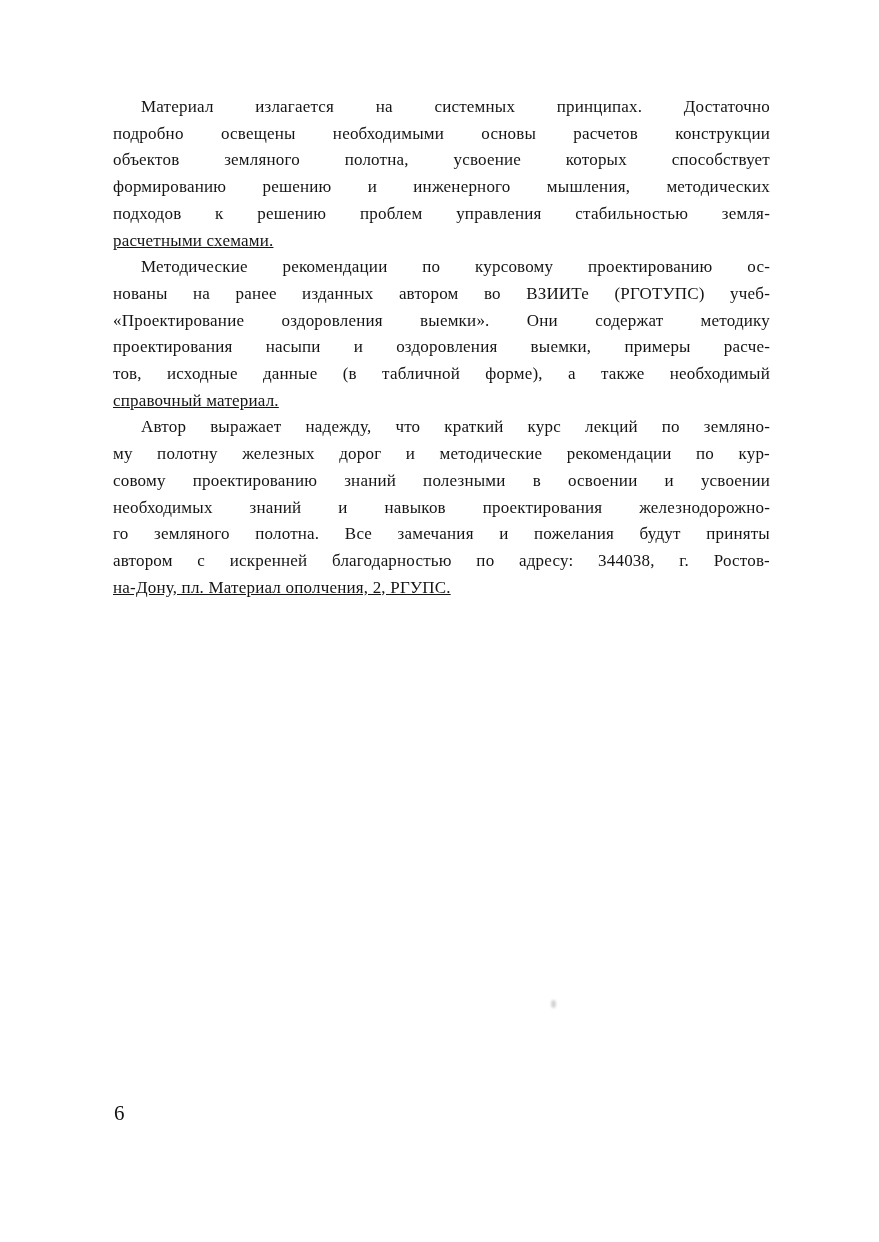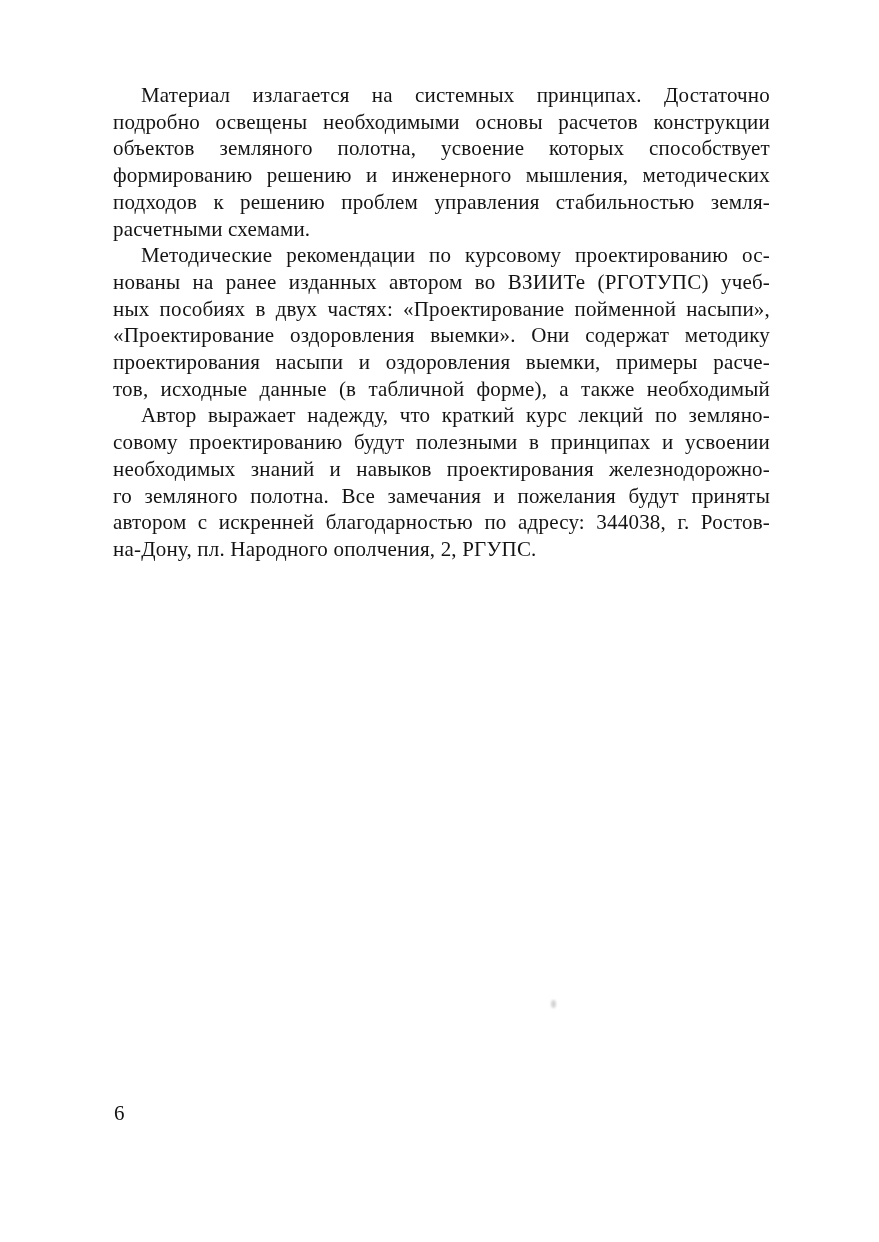--- a/index.html
+++ b/index.html
@@ -12,40 +12,41 @@
     width: 879px;
     height: 1242px;
     background: #ffffff;
     overflow: hidden;
     font-family: "Liberation Serif", "DejaVu Serif", serif;
     color: #141414;
   }
   .text-block {
     position: absolute;
     left: 113px;
-    top: 82px;
+    top: 94px;
     width: 657px;
-    font-size: 21px;
+    font-size: 17px;
     line-height: 26.7px;
     letter-spacing: 0.2px;
   }
   .paragraph {
     margin: 0;
     padding: 0;
   }
   .line {
     text-align: justify;
     text-align-last: justify;
     white-space: normal;
   }
   .line.first {
     text-indent: 28px;
   }
   .line.para-end {
     text-align-last: left;
+    text-decoration: underline;
   }
   .page-number {
     position: absolute;
     left: 114px;
     top: 1100px;
     font-size: 21px;
     line-height: 27px;
   }
   .scan-speck {
     position: absolute;
@@ -71,33 +72,34 @@
       <div class="line">подробно освещены необходимыми основы расчетов конструкции</div>
       <div class="line">объектов земляного полотна, усвоение которых способствует</div>
       <div class="line">формированию решению и инженерного мышления, методических</div>
       <div class="line">подходов к решению проблем управления стабильностью земля-</div>
       <div class="line para-end">расчетными схемами.</div>
     </div>
 
     <div class="paragraph">
       <div class="line first">Методические рекомендации по курсовому проектированию ос-</div>
       <div class="line">нованы на ранее изданных автором во ВЗИИТе (РГОТУПС) учеб-</div>
-      <div class="line">ных пособиях в двух частях: «Проектирование пойменной насыпи»,</div>
       <div class="line">«Проектирование оздоровления выемки». Они содержат методику</div>
       <div class="line">проектирования насыпи и оздоровления выемки, примеры расче-</div>
       <div class="line">тов, исходные данные (в табличной форме), а также необходимый</div>
+      <div class="line para-end">справочный материал.</div>
     </div>
 
     <div class="paragraph">
       <div class="line first">Автор выражает надежду, что краткий курс лекций по земляно-</div>
-      <div class="line">совому проектированию будут полезными в принципах и усвоении</div>
+      <div class="line">му полотну железных дорог и методические рекомендации по кур-</div>
+      <div class="line">совому проектированию знаний полезными в освоении и усвоении</div>
       <div class="line">необходимых знаний и навыков проектирования железнодорожно-</div>
       <div class="line">го земляного полотна. Все замечания и пожелания будут приняты</div>
       <div class="line">автором с искренней благодарностью по адресу: 344038, г. Ростов-</div>
-      <div class="line para-end">на-Дону, пл. Народного ополчения, 2, РГУПС.</div>
+      <div class="line para-end">на-Дону, пл. Материал ополчения, 2, РГУПС.</div>
     </div>
 
   </div>
 
   <div class="scan-speck"></div>
 
   <div class="page-number">6</div>
 
 </div>
 

